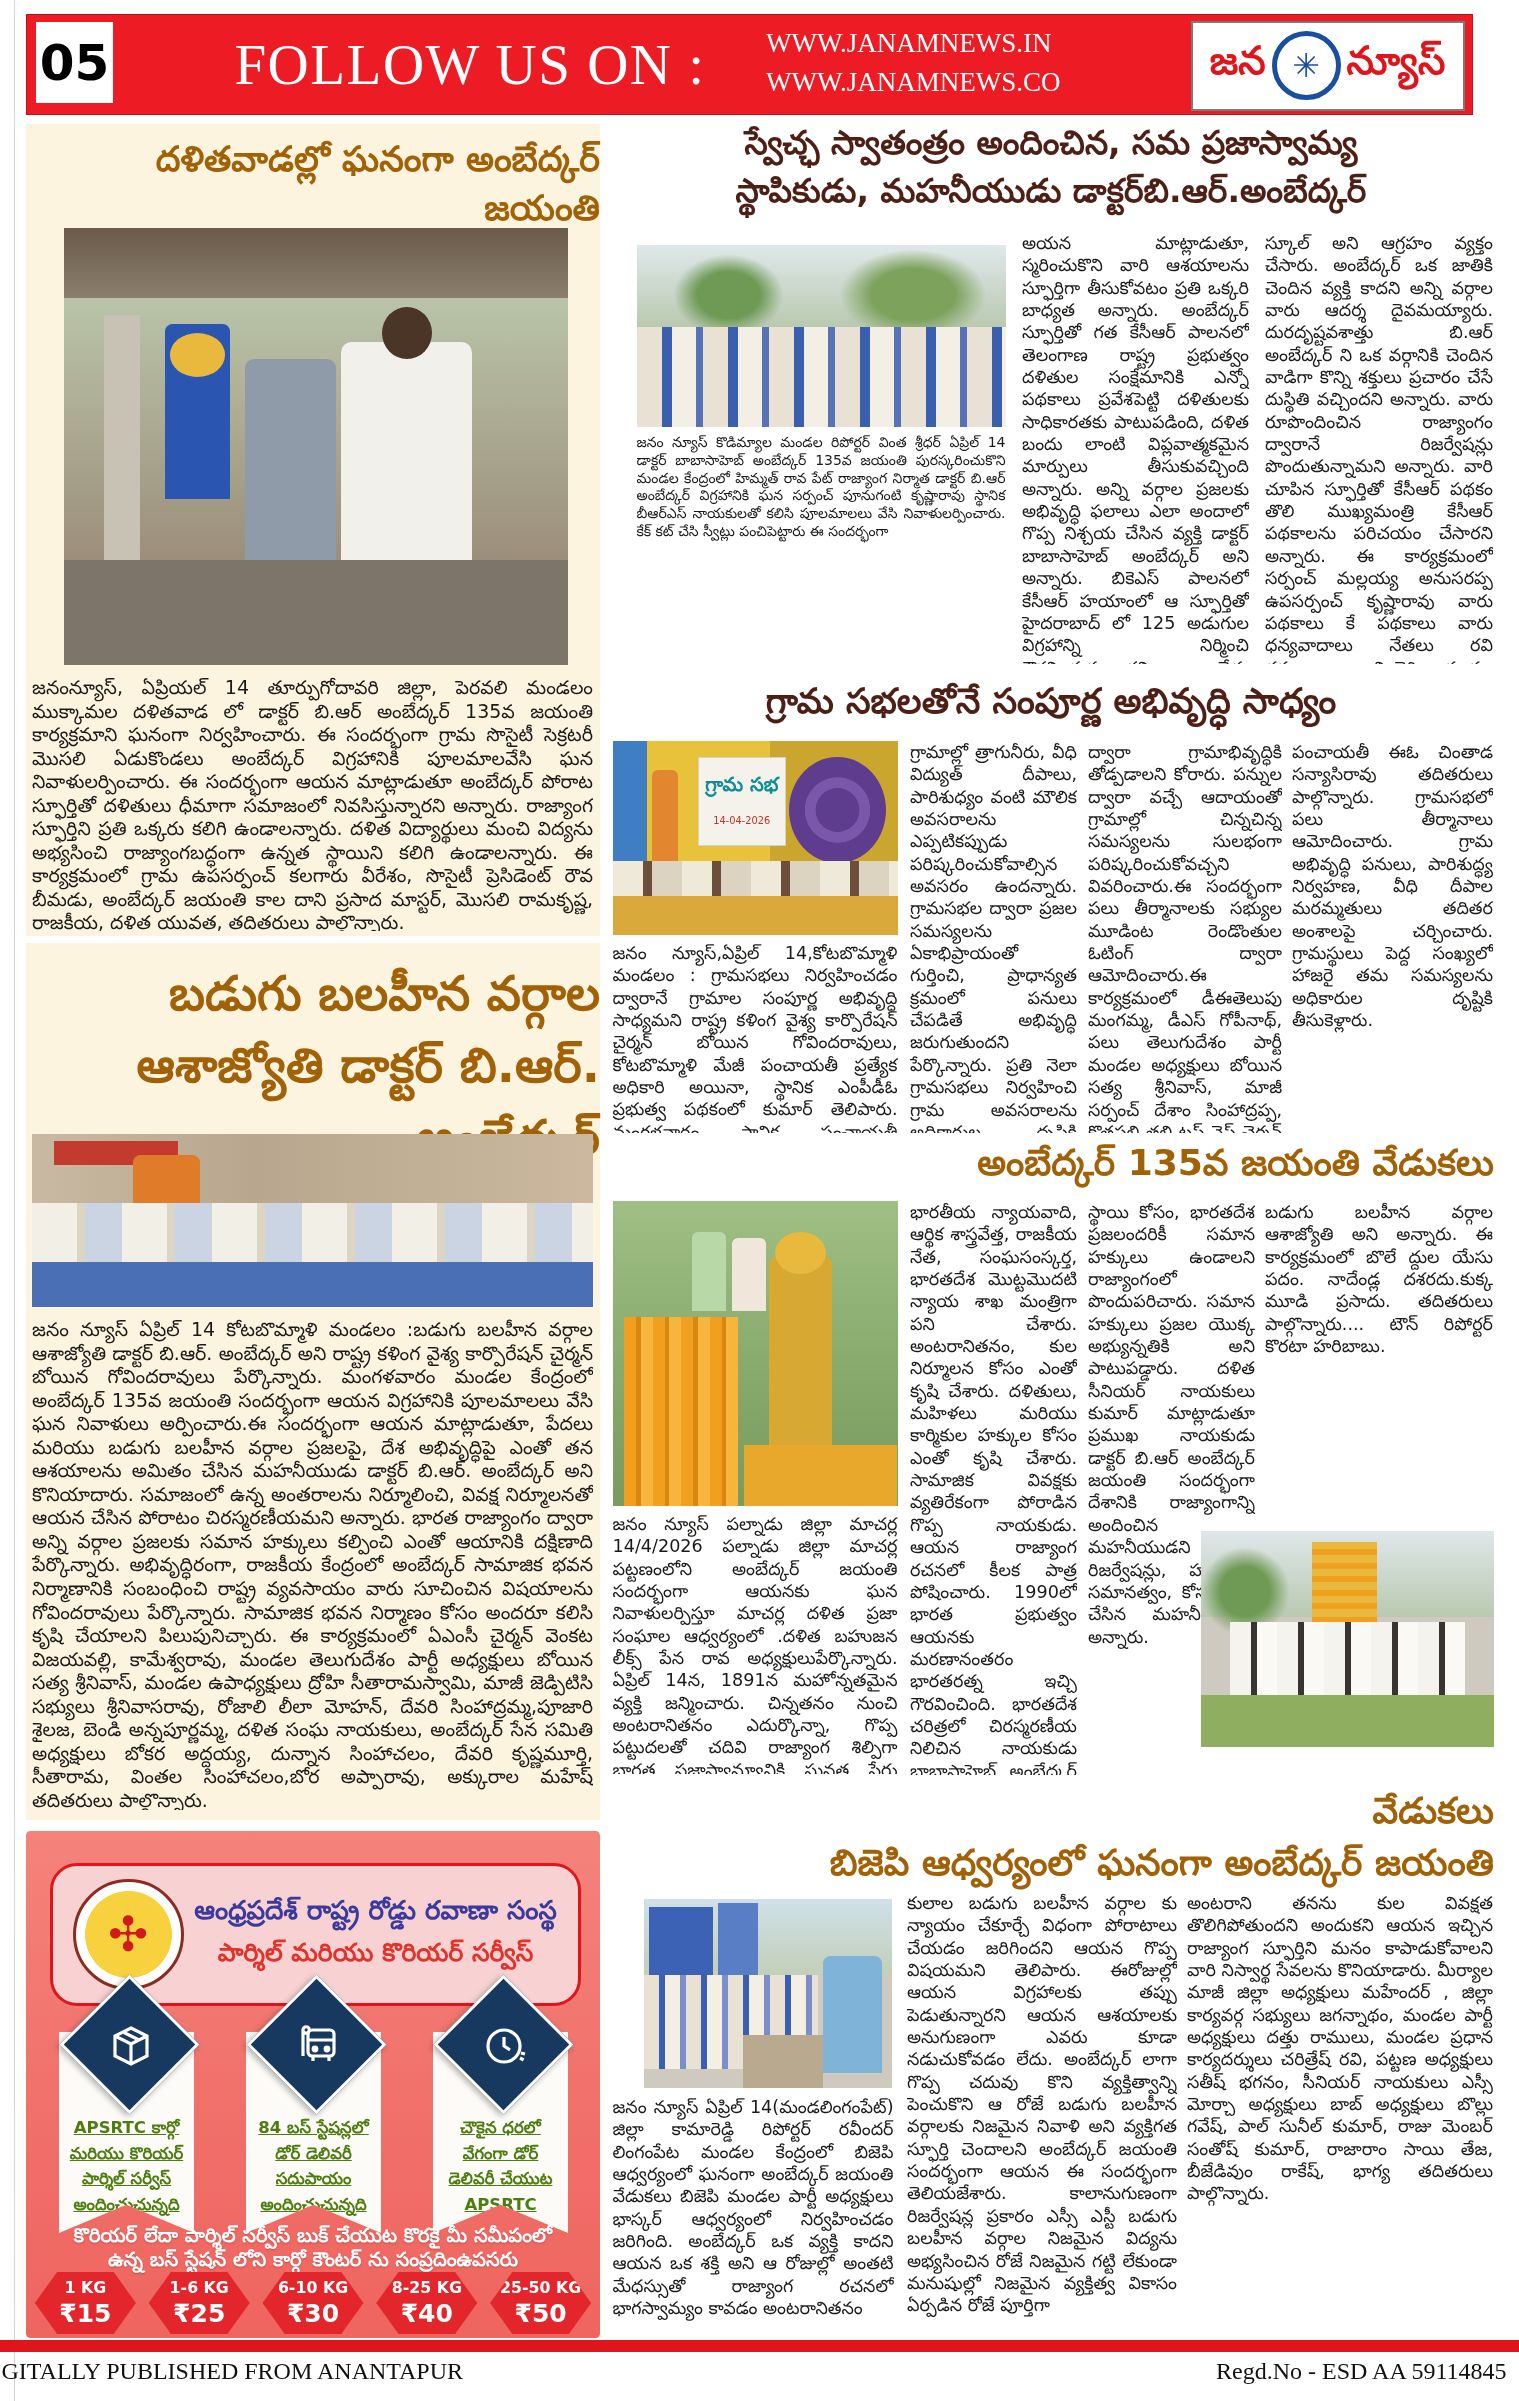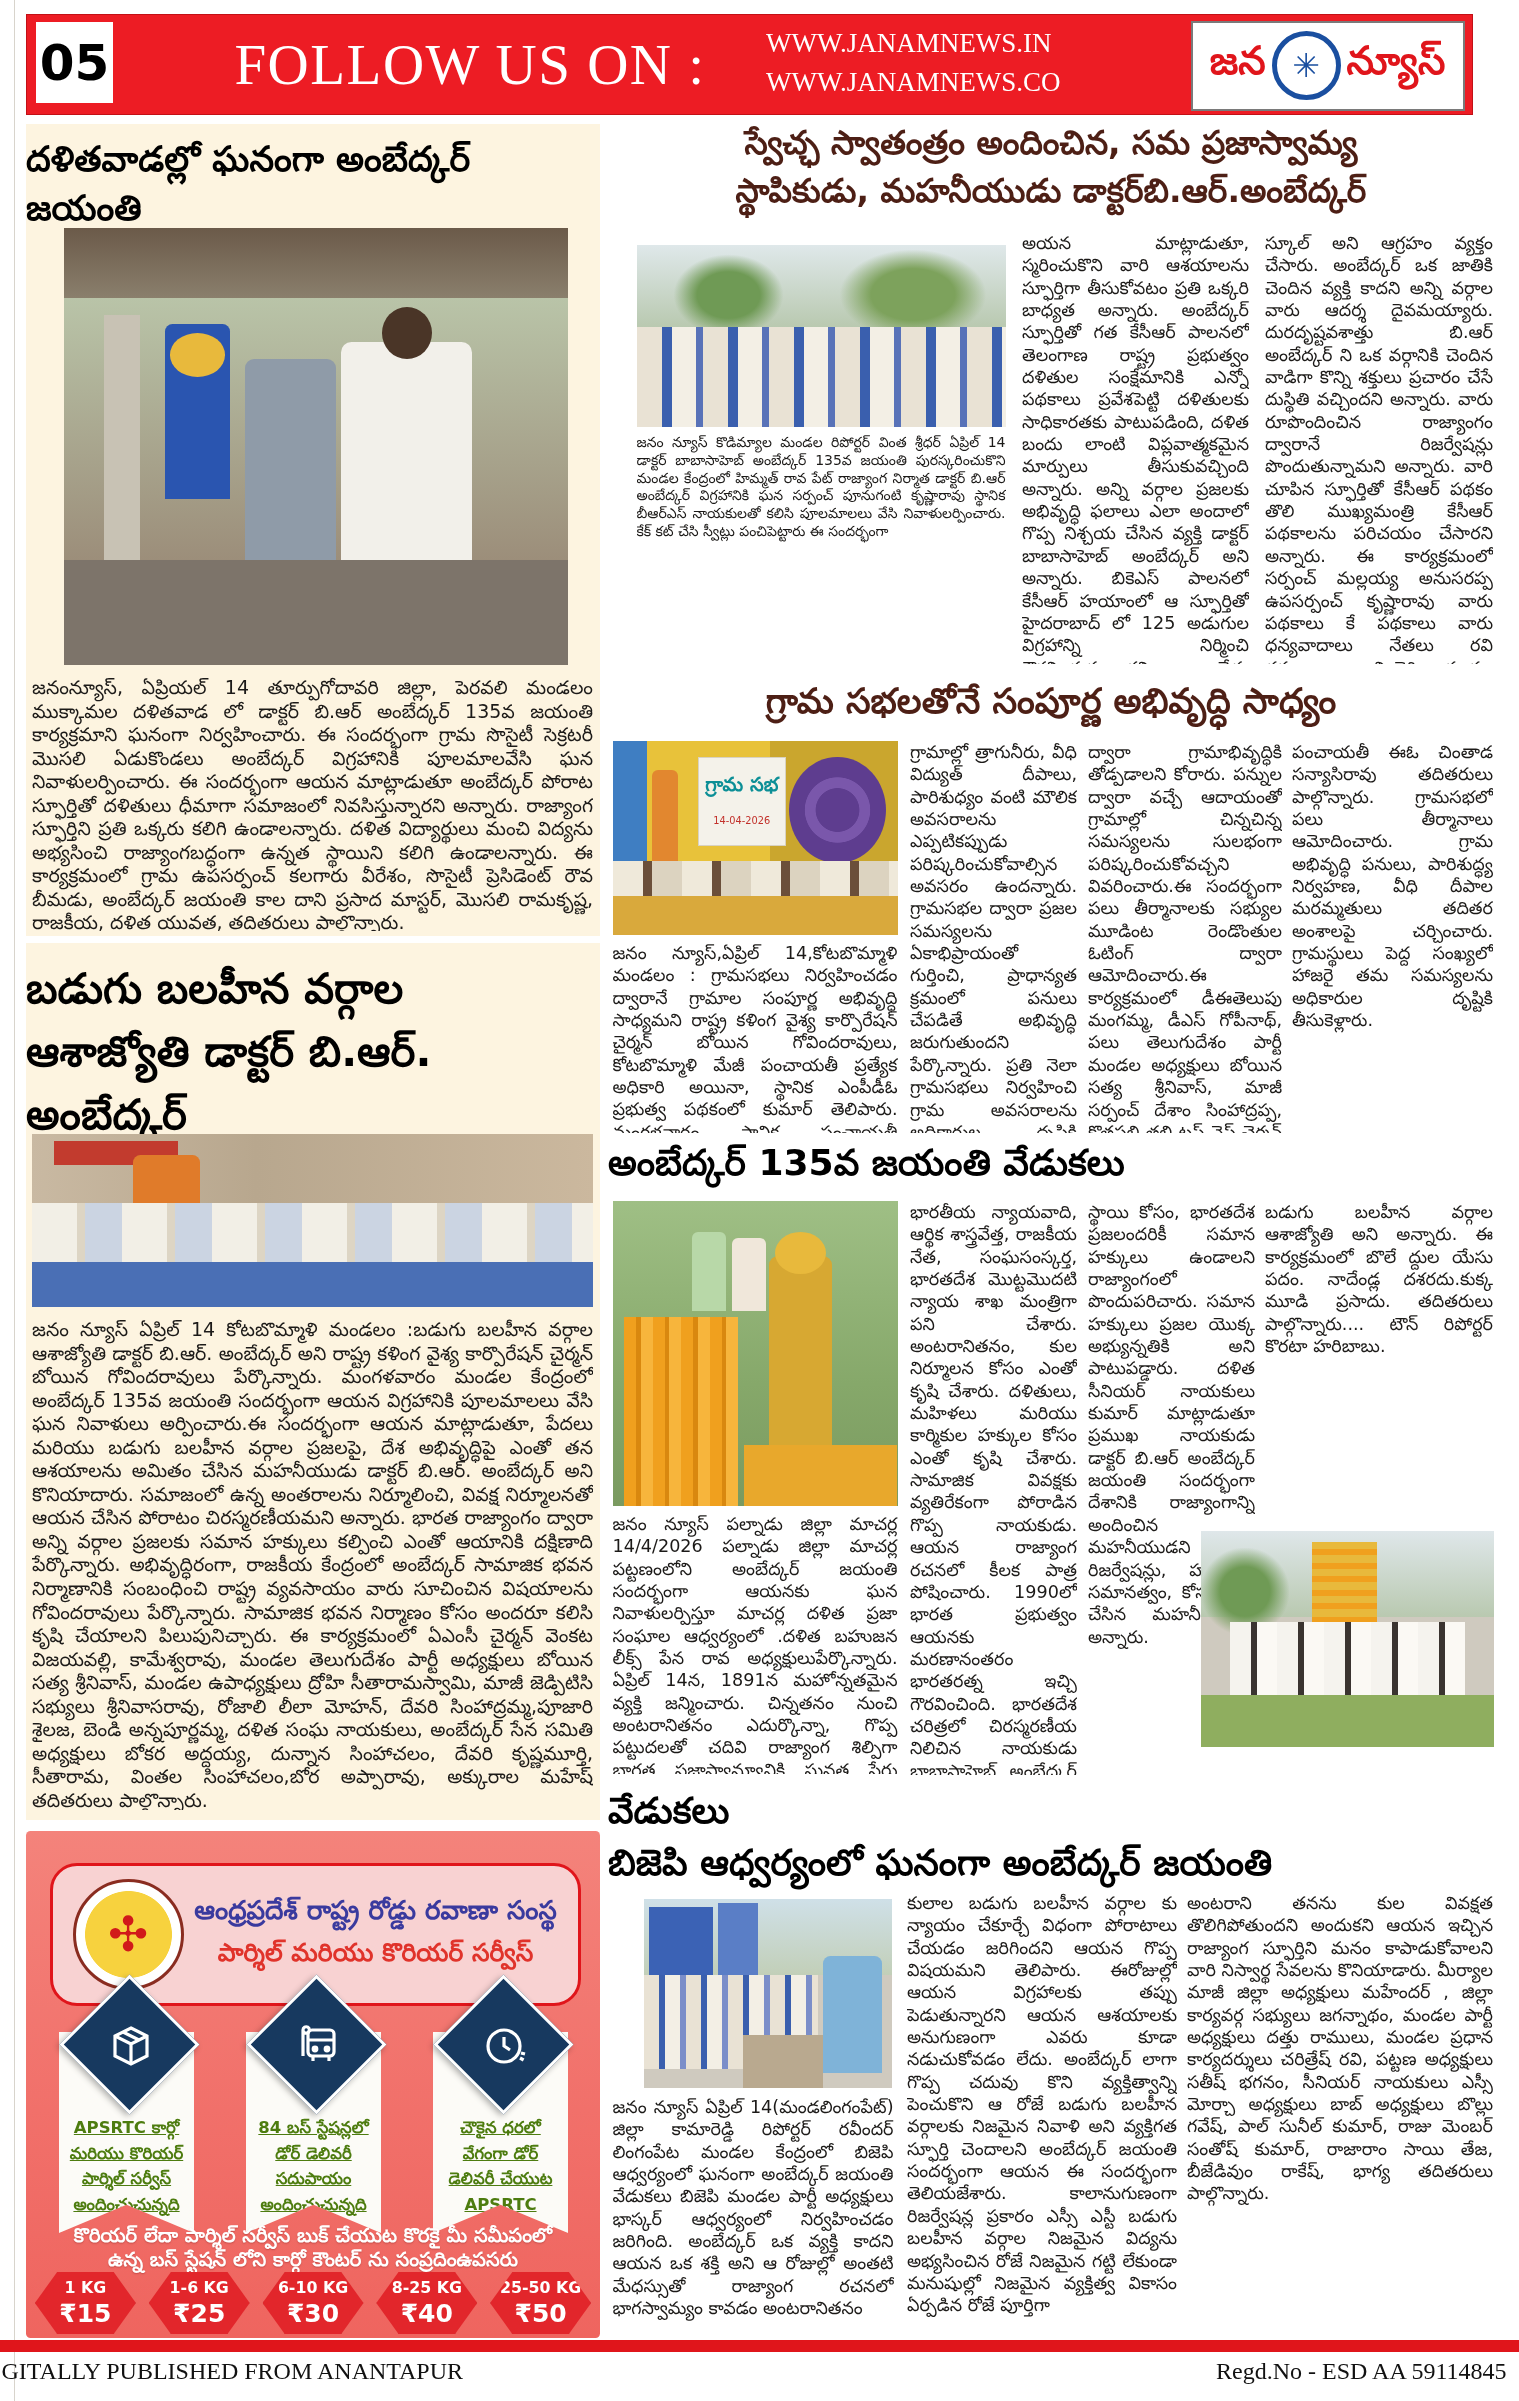--- a/index.html
+++ b/index.html
@@ -16,34 +16,34 @@
           color:#fff;font-family:"Liberation Serif",serif;font-size:57px;letter-spacing:1.5px;white-space:nowrap;}
   .urls{position:absolute;left:739px;top:9px;color:#fff;font-family:"Liberation Serif",serif;font-size:27px;line-height:1.45;}
   .logo-box{position:absolute;right:7.5px;top:6px;width:270px;height:86px;background:#fff;border:2.3px solid #7a7a7a;
             box-shadow:0 0 0 2.3px #fff inset;display:flex;align-items:center;justify-content:center;gap:6px;}
   .logo-te{color:#e0151b;font-weight:bold;font-size:39px;}
   .chakra{width:59px;height:59px;border-radius:50%;border:5.3px solid #1a4fa0;color:#1a4fa0;display:flex;
           align-items:center;justify-content:center;font-size:33px;line-height:1;}
 
   
   .cream{background:#fdf4e0;}
-  .hl-black{color:#000000;font-weight:bold;text-align:left;}
+  .hl-black{color:#a16207;font-weight:bold;text-align:right;}
   .hl-maroon{color:#4d1f15;font-weight:bold;text-align:center;}
   .bodytxt{color:#1c1a18;text-align:justify;overflow:hidden;}
   .ph{position:absolute;overflow:hidden;background:#cfcabf;}
   .ph div{position:absolute;}
 
   
   .a1{position:absolute;left:26px;top:124px;width:574px;height:812px;}
   .a1 .h{font-size:35px;line-height:1.4;padding-top:10.5px;}
   .a1 .ph{left:38px;top:104px;width:504px;height:437px;}
   .a1 .bodytxt{position:absolute;left:6px;top:552px;width:561px;height:255px;font-size:19px;line-height:1.24;}
 
   .a2l{position:absolute;left:26px;top:943px;width:574px;height:877px;}
-  .a2l .h{font-size:42px;line-height:1.5;padding-top:13.5px;}
+  .a2l .h{font-size:48px;line-height:1.5;padding-top:13.5px;}
   .a2l .ph{left:6px;top:191px;width:561px;height:173px;}
   .a2l .bodytxt{position:absolute;left:6px;top:375px;width:561px;height:492px;font-size:19px;line-height:1.24;}
 
   
   .ad{position:absolute;left:26px;top:1831px;width:574px;height:507px;
       background:linear-gradient(180deg,#f4837b 0%,#f1706a 55%,#ef655f 100%);border-radius:4.5px;}
   .ad-banner{position:absolute;left:24px;top:31.5px;width:525px;height:137px;background:#f8d2d2;
              border:3px solid #e0151b;border-radius:27px;display:flex;align-items:center;}
   .ad-logo{position:relative;width:105px;height:105px;margin-left:19.5px;border-radius:50%;
            background:radial-gradient(circle at 50% 50%, #f7d23e 0 58%, #ffffff 59% 78%, #c9322b 79%);

